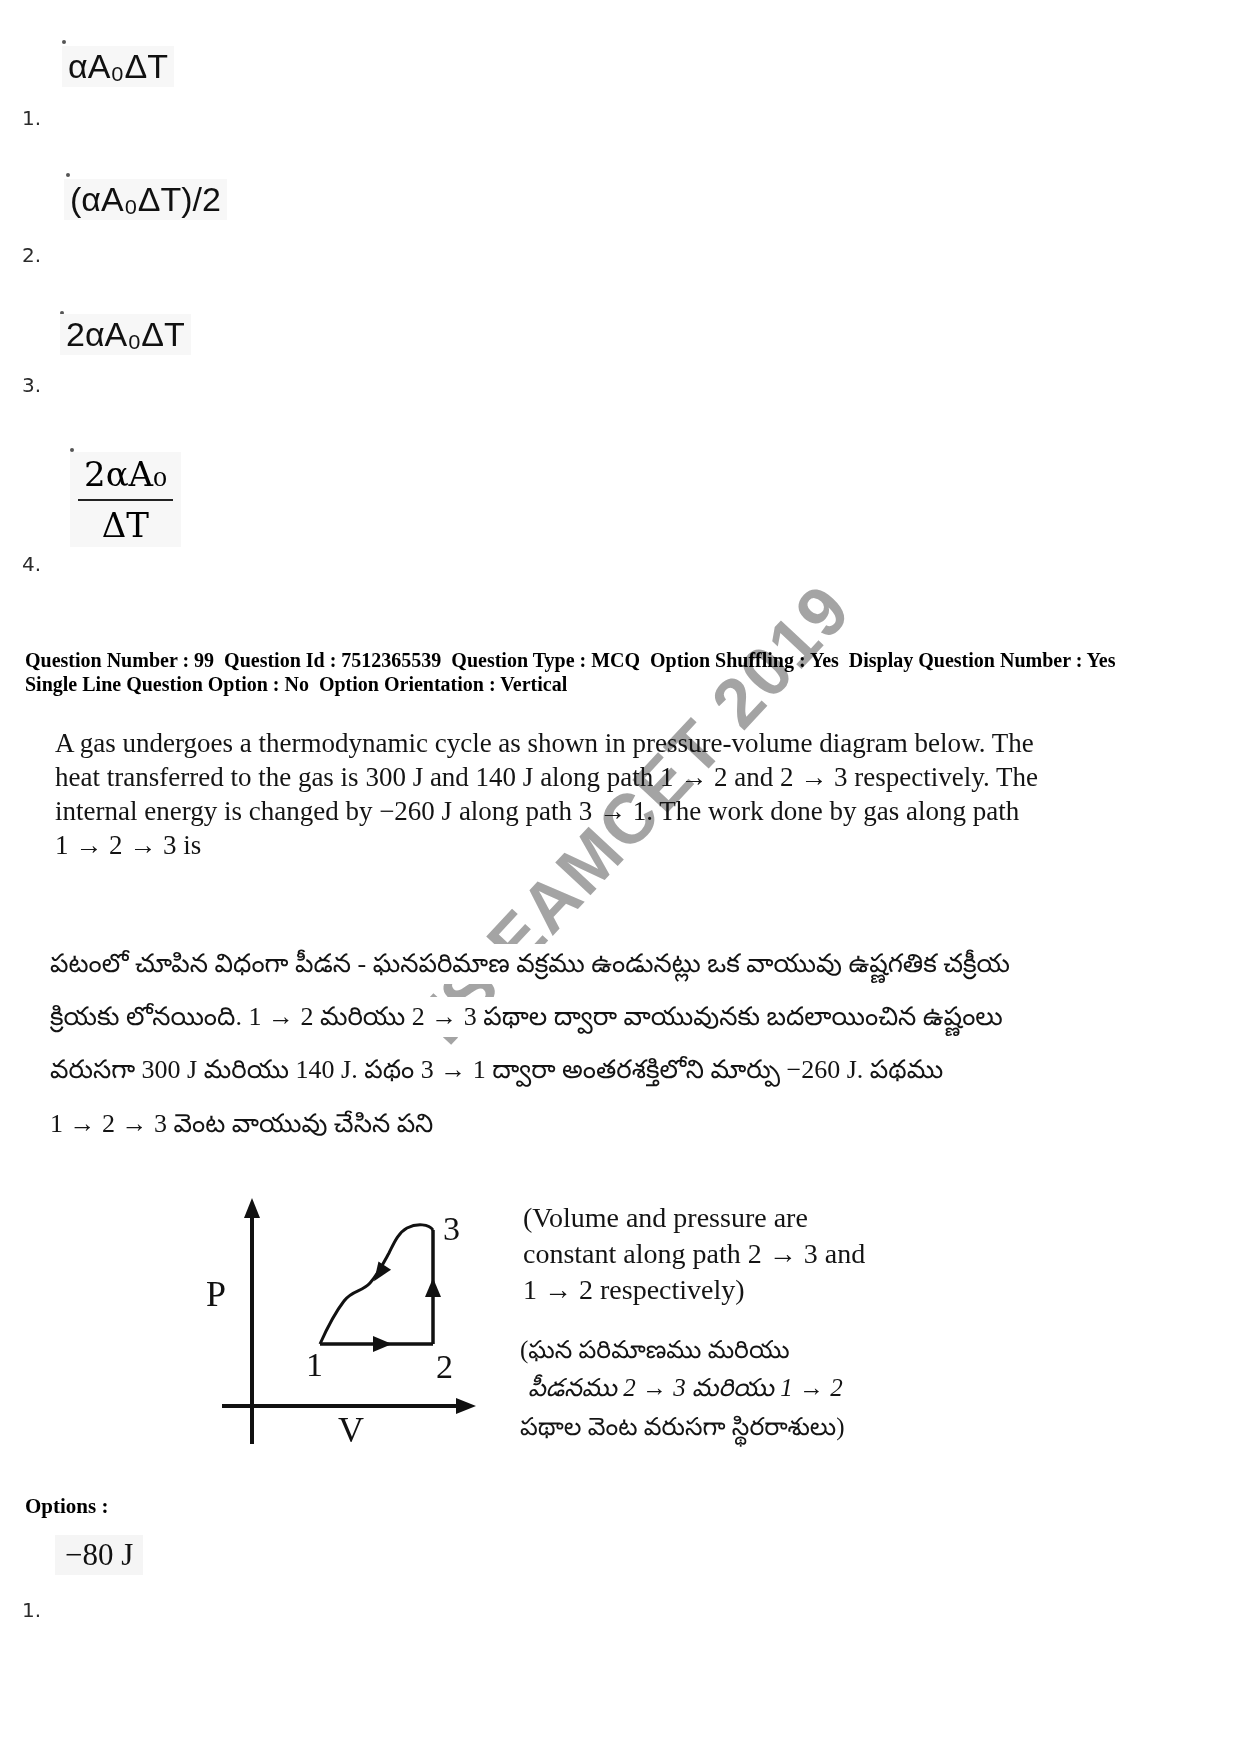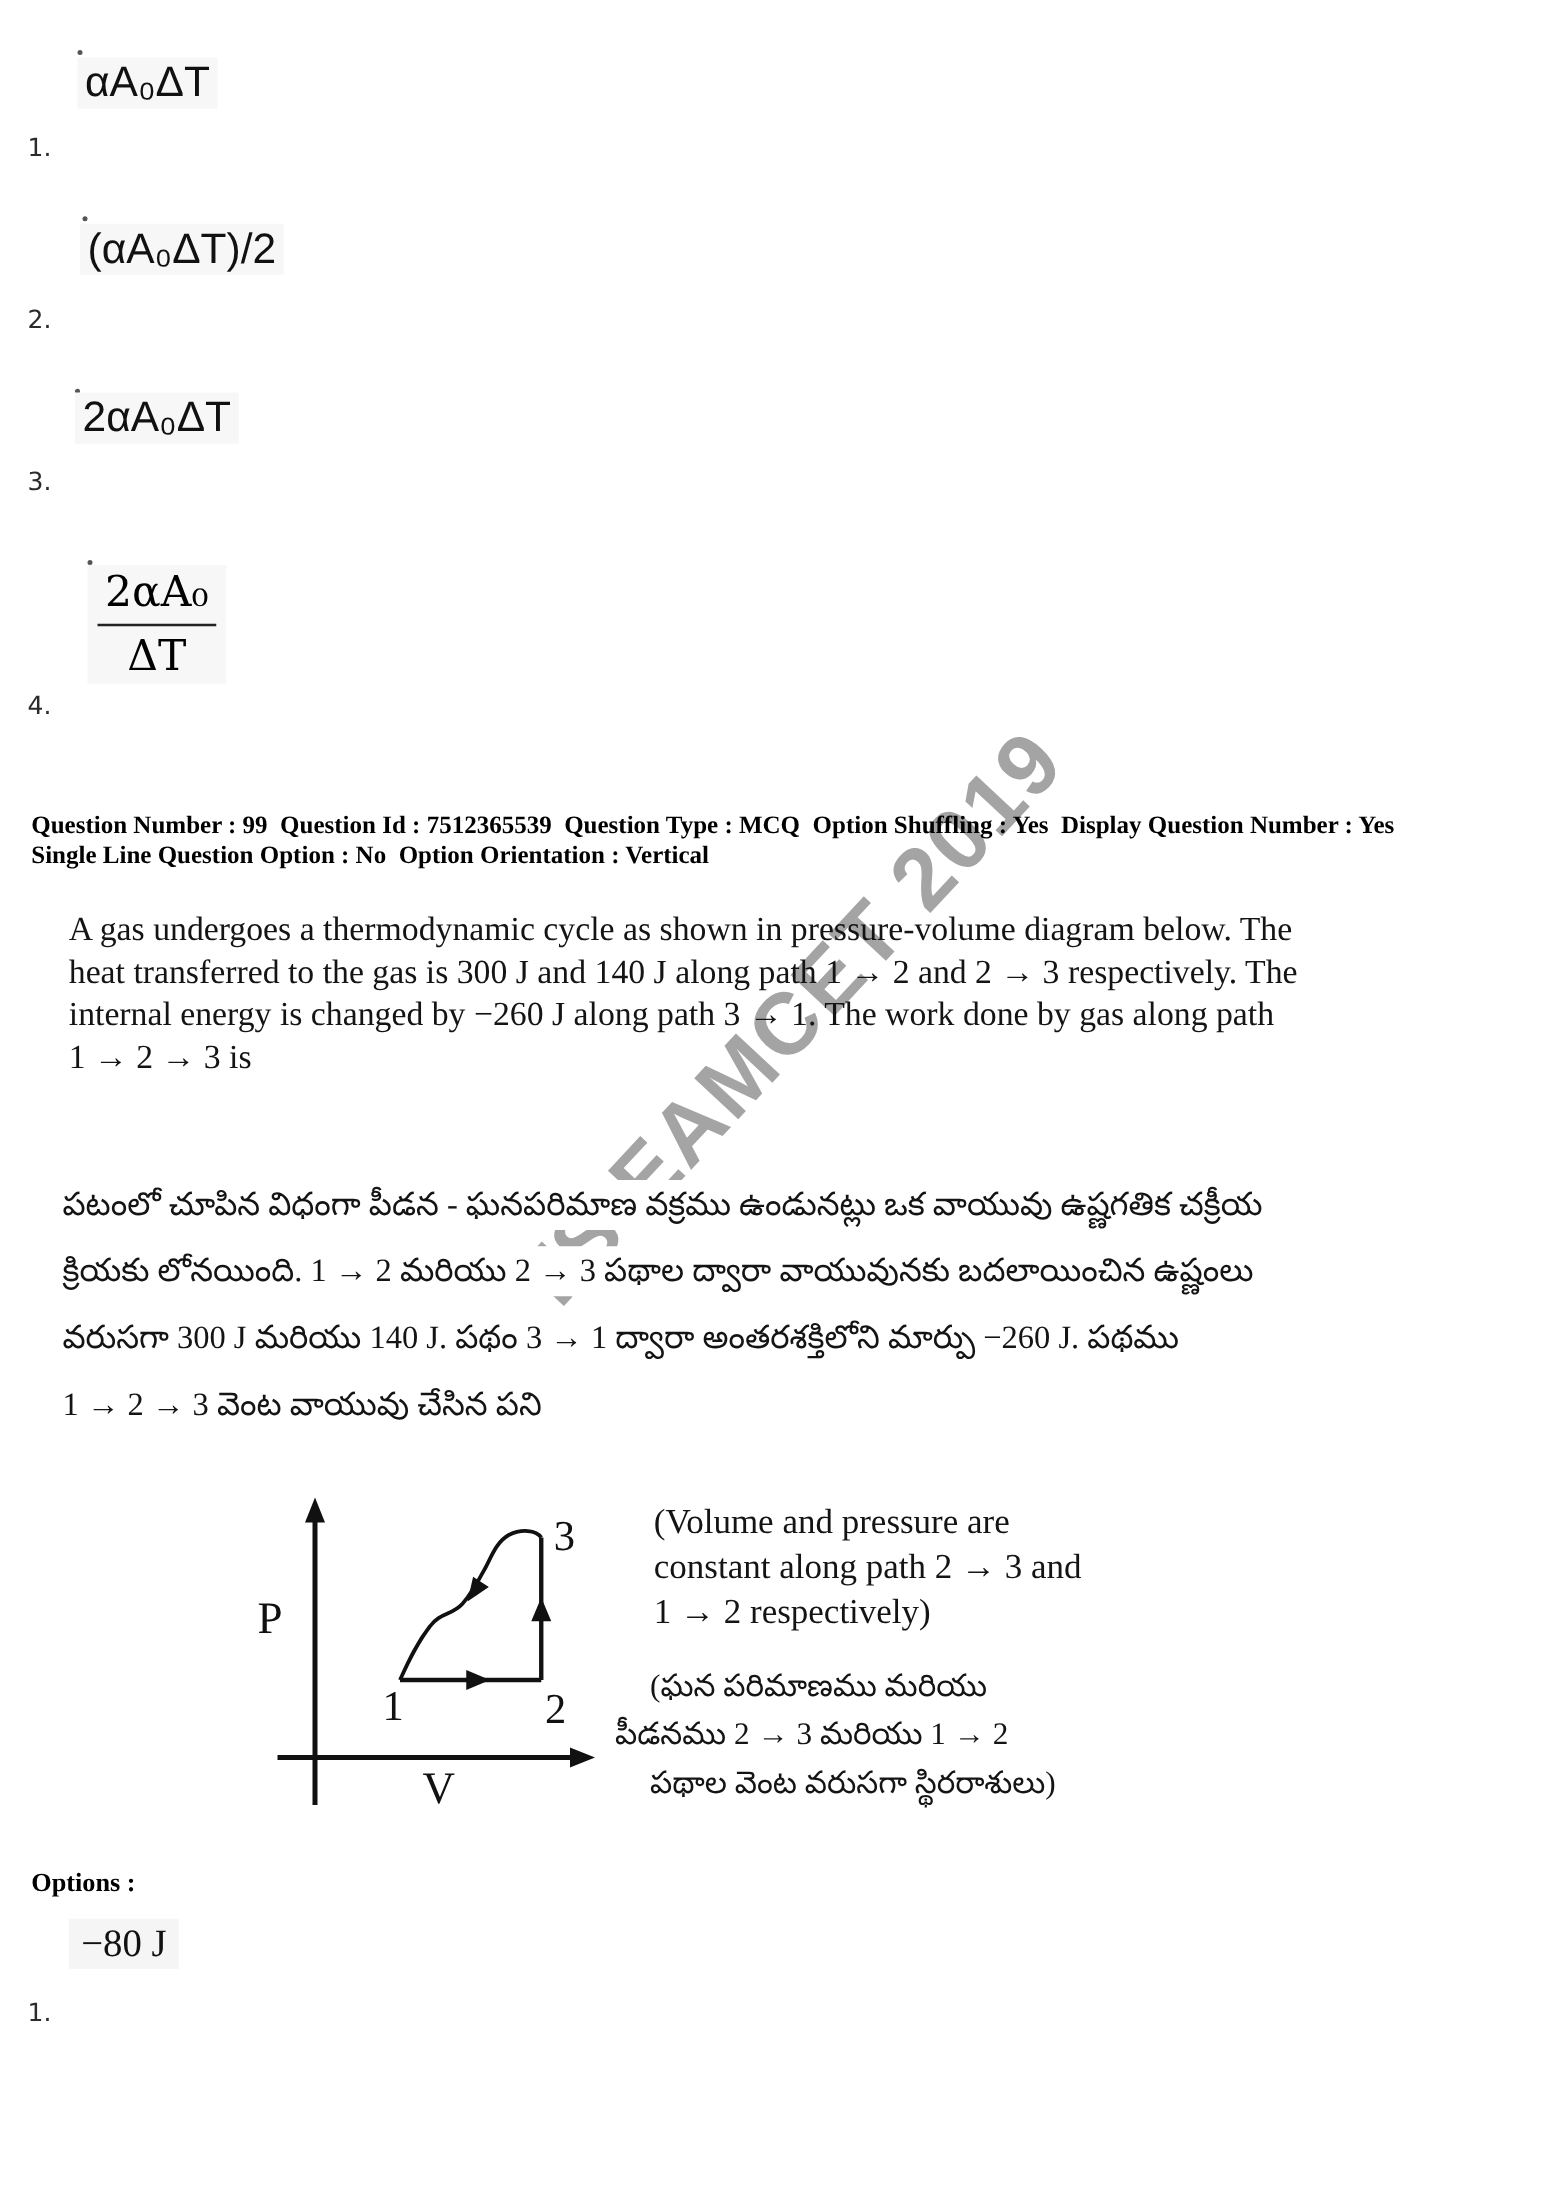--- a/index.html
+++ b/index.html
@@ -113,20 +113,20 @@
     <text x="126" y="194" font-size="34">1</text>
     <text x="256" y="196" font-size="34">2</text>
     <text x="263" y="58" font-size="34">3</text>
   </svg>
 
   <div class="abs layer note-en-line" style="left:523px;top:1200px;">(Volume and pressure are</div>
   <div class="abs layer note-en-line" style="left:523px;top:1236px;">constant along path 2 → 3 and</div>
   <div class="abs layer note-en-line" style="left:523px;top:1272px;">1 → 2 respectively)</div>
 
   <div class="abs layer" style="left:520px;top:1331px;"><span class="note-te-line">(ఘన పరిమాణము మరియు</span></div>
-  <div class="abs layer" style="left:492px;top:1369px;"><span class="note-te-line">పీడనము 2 → 3 మరియు 1 → 2</span></div>
+  <div class="abs layer" style="left:528px;top:1369px;font-style:italic;"><span class="note-te-line">పీడనము 2 → 3 మరియు 1 → 2</span></div>
   <div class="abs layer" style="left:520px;top:1408px;"><span class="note-te-line">పథాల వెంట వరుసగా స్థిరరాశులు)</span></div>
 
   <div class="abs layer options-heading" style="left:25px;top:1494px;">Options :</div>
   <div class="abs layer ans-formula" style="left:55px;top:1535px;">−80 J</div>
   <div class="abs layer opt-num" style="left:22px;top:1598px;">1.</div>
 
 </div>
 
 </body></html>

